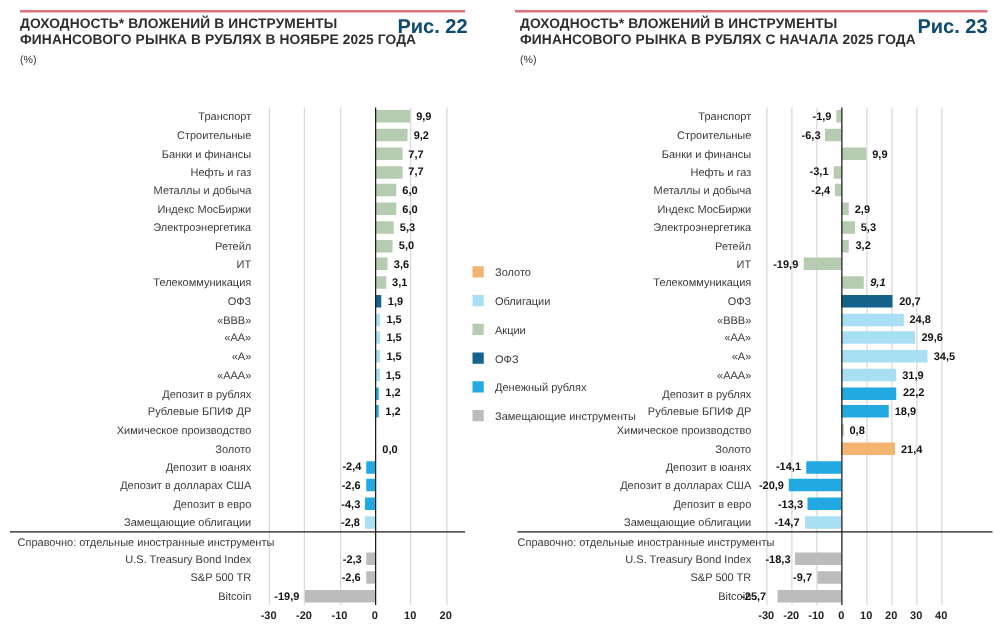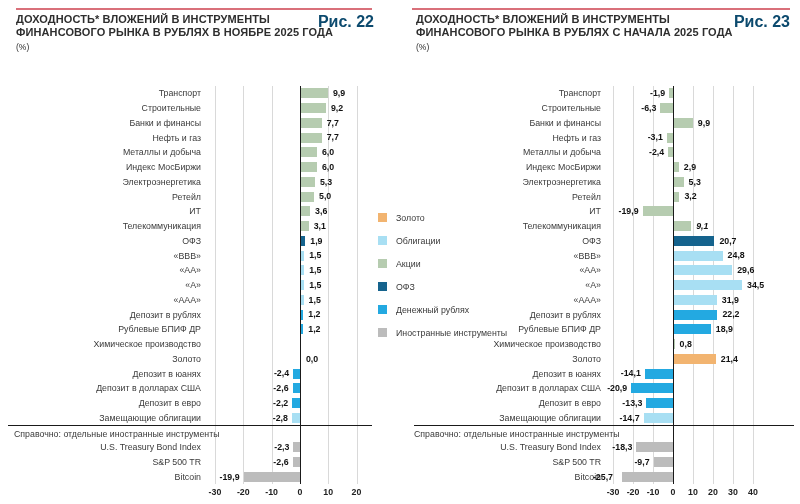--- a/index.html
+++ b/index.html
@@ -183,21 +183,21 @@
           <div class="rlabel">Депозит в долларах США</div>
           <div class="rplot" style="width: 160px;">
             <div class="bar" style="background: rgb(35, 169, 225); width: 7.36283px; left: 85.5221px;"></div>
             <span class="val" style="right: 78.4779px;">-2,6</span>
           </div>
         </div>
         <div class="row">
           <div class="rlabel">Депозит в евро</div>
           <div class="rplot" style="width: 160px;">
             <div class="bar" style="background: rgb(35, 169, 225); width: 7.64602px; left: 85.2389px;"></div>
-            <span class="val" style="right: 78.7611px;">-2,2</span>
+            <span class="val" style="right: 78.7611px;">-4,3</span>
           </div>
         </div>
         <div class="row">
           <div class="rlabel">Замещающие облигации</div>
           <div class="rplot" style="width: 160px;">
             <div class="bar" style="background: rgb(168, 223, 243); width: 7.9292px; left: 84.9558px;"></div>
             <span class="val" style="right: 79.0442px;">-2,8</span>
           </div>
         </div>
       </div>
@@ -467,17 +467,17 @@
       <div class="litem">
         <span class="lswatch" style="background: rgb(21, 99, 141);"></span>
         <span class="llabel">ОФЗ</span>
       </div>
       <div class="litem">
         <span class="lswatch" style="background: rgb(35, 169, 225);"></span>
         <span class="llabel">Денежный рублях</span>
       </div>
       <div class="litem">
         <span class="lswatch" style="background: rgb(188, 188, 188);"></span>
-        <span class="llabel">Иностранные инструменты</span>
+        <span class="llabel">Замещающие инструменты</span>
       </div>
     </div>
 
 </div>
 
 </body></html>

